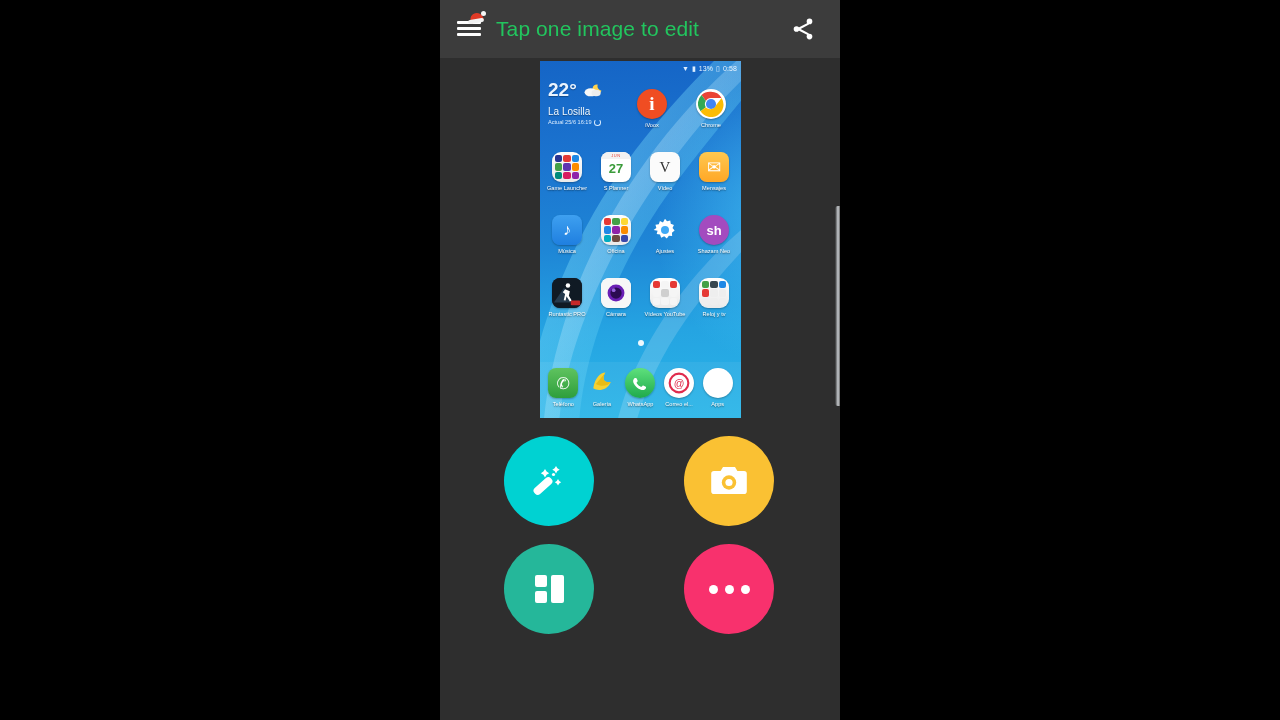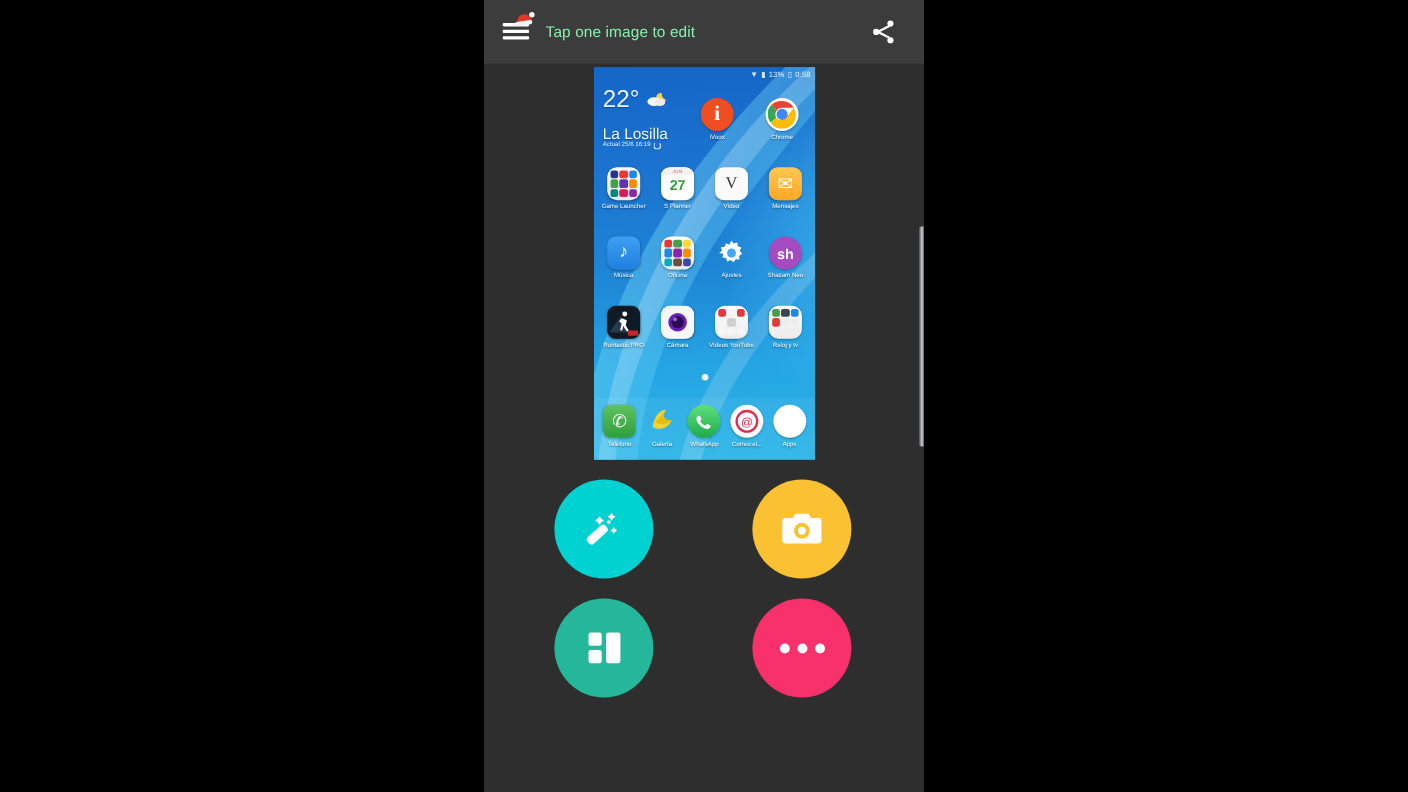--- a/index.html
+++ b/index.html
@@ -82,22 +82,22 @@
     transform: rotate(-9deg);
   }
   .hat-pom {
     position: absolute;
     right: -1px; top: 0px;
     width: 5px; height: 5px;
     background: #f6f6f6;
     border-radius: 50%;
   }
   .appbar-title {
-    color: #86efac;
-    font-size: 14px;
+    color: #22c55e;
+    font-size: 21px;
     font-weight: 400;
     letter-spacing: 0.1px;
     white-space: nowrap;
     flex: 1 1 auto;
   }
   .share-icon {
     width: 26px; height: 26px;
     flex: 0 0 auto;
     cursor: pointer;
     margin-right: 10px;
@@ -157,32 +157,32 @@
   .st-ico { font-size: 7px; color: #dceeff; line-height: 1; }
   
   .weather {
     position: absolute;
     left: 8px;
     top: 19px;
     color: #ffffff;
   }
   .w-top { display: flex; align-items: flex-start; gap: 6px; }
   .w-temp {
-    font-size: 22px;
-    font-weight: 400;
+    font-size: 19px;
+    font-weight: 700;
     line-height: 19px;
     color: #eaf4ff;
     text-shadow: 0 1px 1px rgba(0,0,0,.3);
   }
   .w-icon { margin-top: 3px; }
   .w-city {
-    font-size: 14px;
+    font-size: 10px;
     line-height: 11px;
     color: #f0f8ff;
-    margin-top: 17px;
+    margin-top: 7px;
     text-shadow: 0 1px 1px rgba(0,0,0,.35);
   }
   .w-upd {
     font-size: 5.6px;
     line-height: 8px;
     color: #d9ecff;
     margin-top: 1px;
     display: flex;
     align-items: center;
     gap: 2px;

